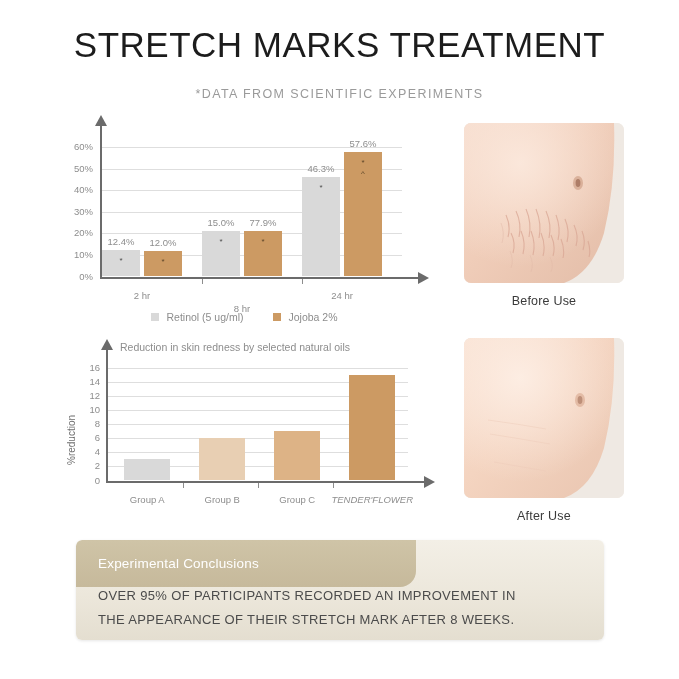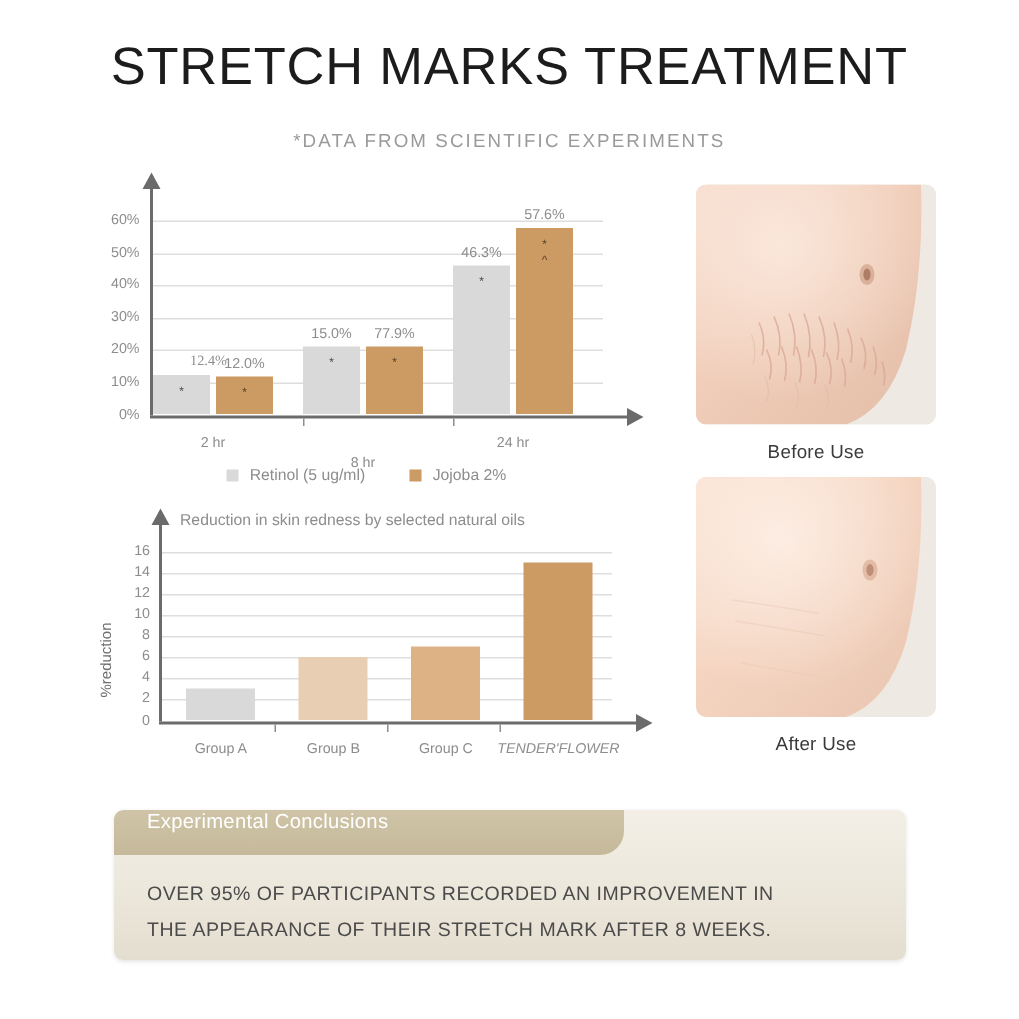--- a/index.html
+++ b/index.html
@@ -166,25 +166,26 @@
     height: 100px;
     border-radius: 6px;
     overflow: hidden;
     background: linear-gradient(180deg, #f3efe6 0%, #ece7db 55%, #e4ded0 100%);
     box-shadow: 0 1px 3px rgba(0,0,0,0.10);
   }
   #conclusions-banner {
     position: absolute;
     left: 0; top: 0;
     width: 340px;
-    height: 30px;
+    height: 47px;
     background: linear-gradient(180deg, #cfc4a7 0%, #c6b99b 100%);
     border-top-left-radius: 6px;
     border-bottom-right-radius: 16px;
     display: flex;
+    align-items: center;
   }
   #conclusions-title {
     color: #ffffff;
     font-size: 13.5px;
     margin-left: 22px;
     letter-spacing: 0.2px;
   }
   #conclusions-body {
     position: absolute;
     left: 22px;
@@ -219,21 +220,21 @@
         <div class="ytick-label" style="left: 0px; top: 112.923px; width: 31px;">20%</div>
         <div class="gridline" style="left: 40px; top: 97.3846px; width: 300px;"></div>
         <div class="ytick-label" style="left: 0px; top: 91.3846px; width: 31px;">30%</div>
         <div class="gridline" style="left: 40px; top: 75.8462px; width: 300px;"></div>
         <div class="ytick-label" style="left: 0px; top: 69.8462px; width: 31px;">40%</div>
         <div class="gridline" style="left: 40px; top: 54.3077px; width: 300px;"></div>
         <div class="ytick-label" style="left: 0px; top: 48.3077px; width: 31px;">50%</div>
         <div class="gridline" style="left: 40px; top: 32.7692px; width: 300px;"></div>
         <div class="ytick-label" style="left: 0px; top: 26.7692px; width: 31px;">60%</div>
         <div class="bar" style="left: 40px; top: 135.292px; width: 38px; height: 26.7077px; background: rgb(217, 217, 217); bottom: auto;"></div>
-        <div class="bar-label" style="left: 49px; top: 121.292px; width: 56px; font-family: Liberation Serif, serif;">12.4%</div>
+        <div class="bar-label" style="left: 31px; top: 121.292px; width: 56px;">12.4%</div>
         <div class="sig-mark" style="left: 40px; top: 142.292px; width: 38px; color: rgb(74, 74, 74);">*</div>
         <div class="bar" style="left: 82px; top: 136.154px; width: 38px; height: 25.8462px; background: rgb(204, 154, 99); bottom: auto;"></div>
         <div class="bar-label" style="left: 73px; top: 122.154px; width: 56px;">12.0%</div>
         <div class="sig-mark" style="left: 82px; top: 143.154px; width: 38px; color: rgb(90, 68, 39);">*</div>
         <div class="xtick-label" style="left: 40px; top: 175px; width: 80px;">2 hr</div>
         <div class="xtick-mark" style="left: 140px; top: 164px;"></div>
         <div class="bar" style="left: 140px; top: 116.123px; width: 38px; height: 45.8769px; background: rgb(217, 217, 217); bottom: auto;"></div>
         <div class="bar-label" style="left: 131px; top: 102.123px; width: 56px;">15.0%</div>
         <div class="sig-mark" style="left: 140px; top: 123.123px; width: 38px; color: rgb(74, 74, 74);">*</div>
         <div class="bar" style="left: 182px; top: 116.338px; width: 38px; height: 45.6615px; background: rgb(204, 154, 99); bottom: auto;"></div>
@@ -342,21 +343,21 @@
           <path d="M37 100 q4 10 1 20"></path>
             <path d="M46 128 q4 9 1 17"></path>
           <path d="M66 132 q4 9 1 17"></path>
             <path d="M86 134 q4 8 1 15"></path>
         </g>
       </svg>
     </div>
     <div class="photo-caption">Before Use</div>
   </div>
 
-  <div class="photo-block" style="left:464px; top:203px;">
+  <div class="photo-block" style="left:464px; top:223px;">
     <div class="photo">
       <svg width="160" height="160" viewBox="0 0 160 160">
         <defs>
           <linearGradient id="skinB" x1="0" y1="0" x2="1" y2="1">
             <stop offset="0%" stop-color="#f9e2d3"></stop>
             <stop offset="45%" stop-color="#f4d4c0"></stop>
             <stop offset="100%" stop-color="#e9c5b0"></stop>
           </linearGradient>
           <radialGradient id="hiB" cx="35%" cy="25%" r="65%">
             <stop offset="0%" stop-color="#fdeee4" stop-opacity="0.95"></stop>

